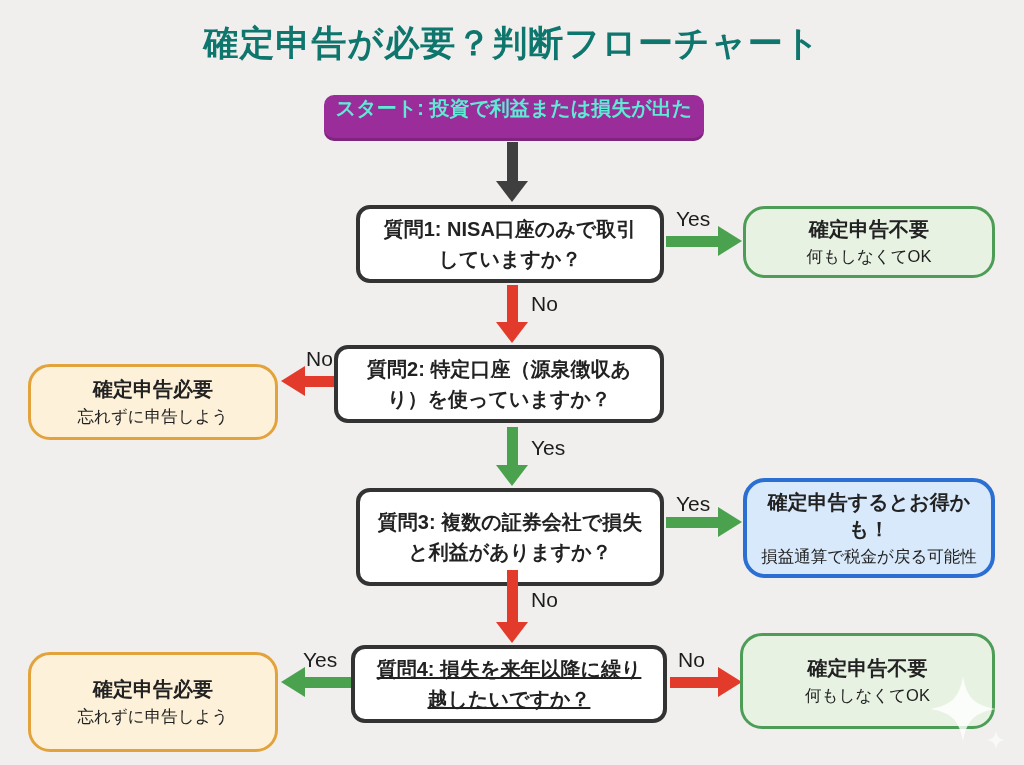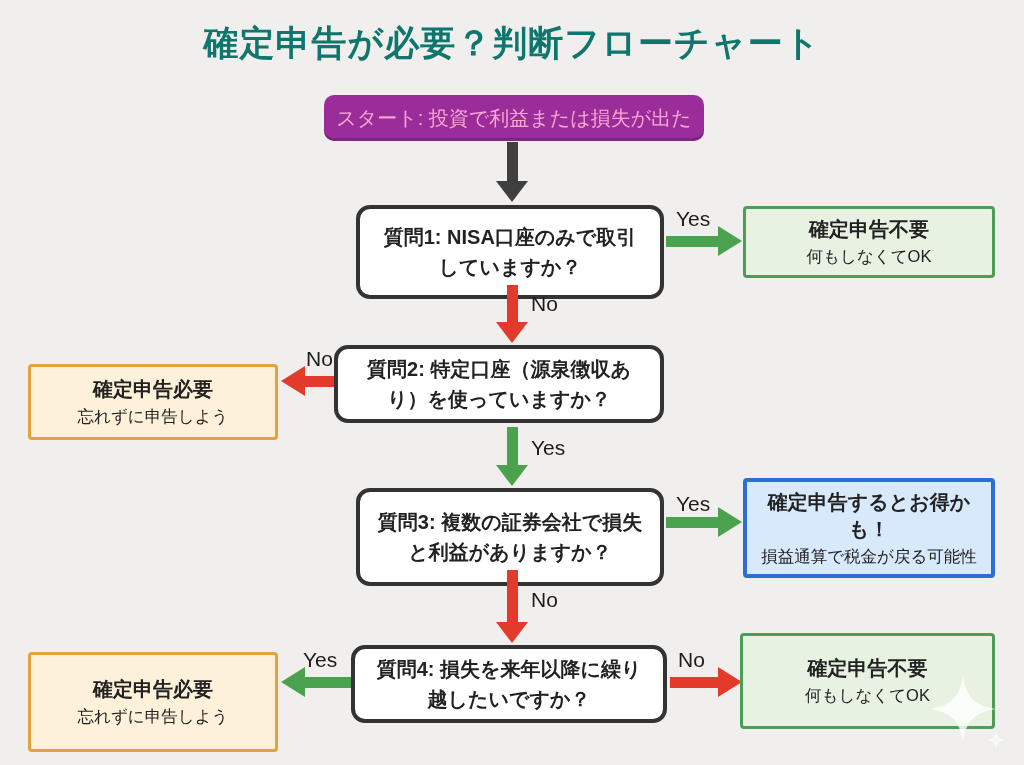--- a/index.html
+++ b/index.html
@@ -30,39 +30,39 @@
   .title{
     position:absolute;left:0;top:20px;width:100%;
     text-align:center;font-size:35px;font-weight:bold;
     color:#0f766e;letter-spacing:1px;
   }
 
   .start-box{
     position:absolute;left:324px;top:95px;width:380px;height:46px;
     background:var(--purple);
     border-radius:10px;
-    display:flex;align-items:center;justify-content:center;
-    color:#f9a8d4;font-weight:normal;font-size:20px;
+    display:flex;justify-content:center;
+    color:#5eead4;font-weight:bold;font-size:20px;
     box-shadow:inset 0 -3px 0 rgba(0,0,0,.18);
   }
 
   .qbox{
     position:absolute;background:#ffffff;
     border:4px solid var(--qborder);border-radius:14px;
     display:flex;align-items:center;justify-content:center;
     text-align:center;font-weight:bold;font-size:20px;line-height:1.5;
     padding:6px 16px;
   }
-  .q1{left:356px;top:205px;width:308px;height:94px;}
+  .q1{left:356px;top:205px;width:308px;height:78px;}
   .q2{left:334px;top:345px;width:330px;height:78px;}
   .q3{left:356px;top:488px;width:308px;height:98px;}
-  .q4{left:351px;top:645px;width:316px;height:78px;}
+  .q4{left:351px;top:645px;width:316px;height:78px;text-decoration:underline;}
 
   .obox{
-    position:absolute;border-radius:4px;
+    position:absolute;border-radius:22px;
     display:flex;flex-direction:column;align-items:center;justify-content:center;
     text-align:center;padding:6px 10px;
   }
   .obox .o-title{font-weight:bold;font-size:20px;line-height:1.35;}
   .obox .o-sub{font-size:16.5px;margin-top:3px;line-height:1.3;}
   .green-box{background:var(--greenBg);border:3.5px solid var(--greenBorder);}
   .orange-box{background:var(--orangeBg);border:3.5px solid var(--orangeBorder);margin-top:20px;}
   .blue-box{background:var(--blueBg);border:4px solid var(--blueBorder);}
   .ob-green1{left:743px;top:206px;width:252px;height:72px;}
   .ob-orange1{left:28px;top:344px;width:250px;height:76px;}

